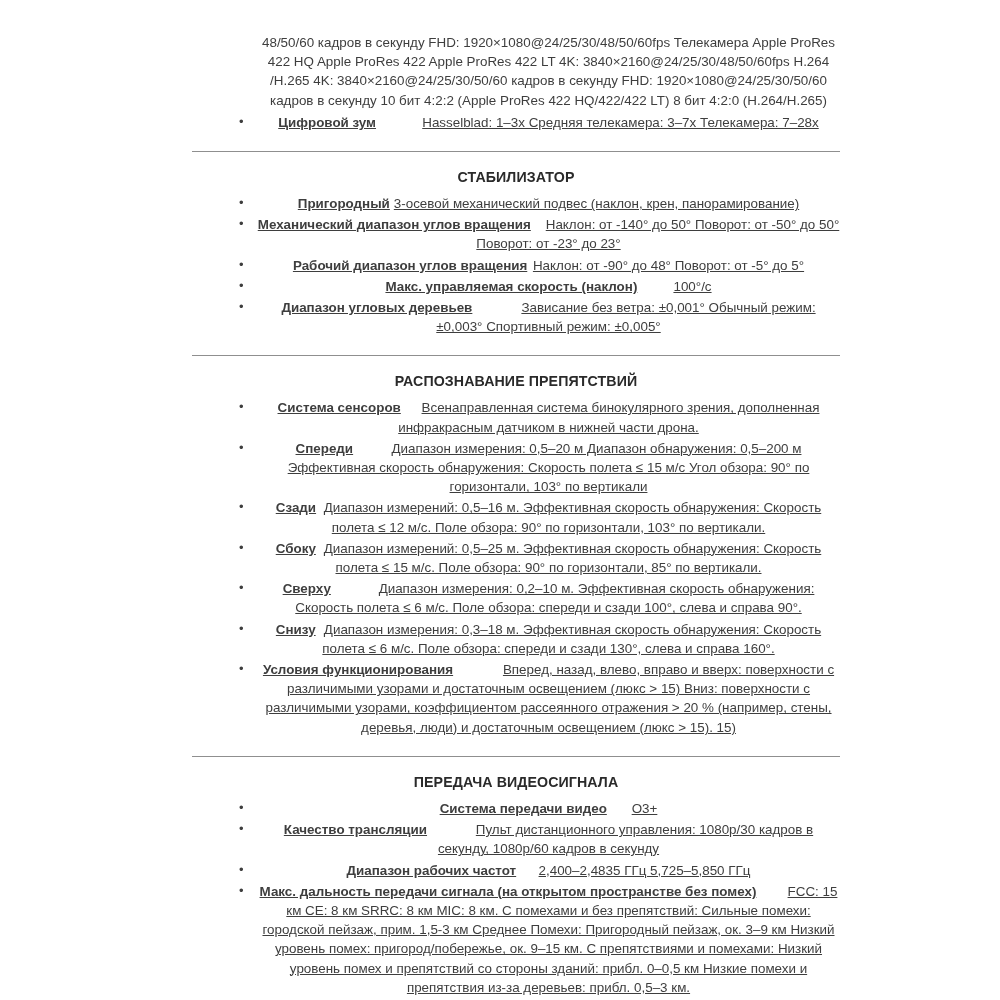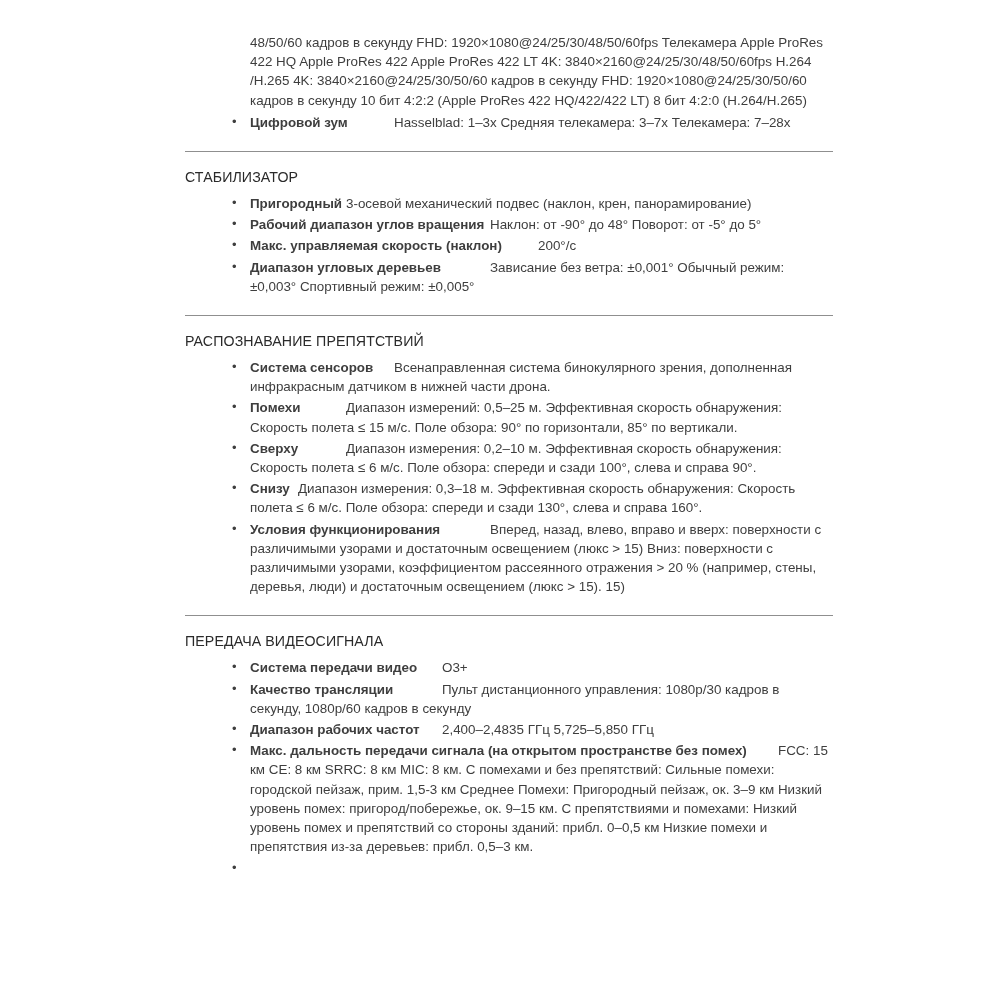--- a/index.html
+++ b/index.html
@@ -12,32 +12,34 @@
     height: 1000px;
     overflow: hidden;
     position: relative;
     font-family: "Liberation Sans", sans-serif;
     font-size: 13.4px;
     line-height: 19.2px;
     color: #3e3e3e;
   }
   .doc {
     position: absolute;
-    left: 185px;
+    left: 192px;
     top: 33px;
     width: 648px;
+    text-align: center;
   }
   
   .cont {
     margin: 0 0 3px 65px;
   }
   ul.specs {
     list-style: none;
     margin: 0;
     padding: 0;
+    text-decoration: underline;
   }
   li.spec {
     position: relative;
     padding-left: 65px;
     margin: 0 0 2px 0;
     tab-size: 48px;
     -moz-tab-size: 48px;
   }
   li.spec::before {
     content: "\2022";
@@ -45,21 +47,21 @@
     left: 47px;
     top: -1px;
     color: #3e3e3e;
     font-size: 13px;
   }
   .lbl { font-weight: 700; }
   .tab { white-space: pre; }
   h2.sec-title {
     font-size: 14.2px;
     line-height: 19px;
-    font-weight: 400;
+    font-weight: 700;
     color: #2a2a2a;
     margin: 0 0 7px 0;
     letter-spacing: 0.1px;
   }
   hr.rule {
     border: none;
     border-top: 1.5px solid #8f8f8f;
     margin: 19px 0 16px 0;
     width: 100%;
   }
@@ -75,33 +77,36 @@
   <ul class="specs">
     <li class="spec"><span class="lbl">Цифровой зум</span><span class="tab">	</span><span class="val">Hasselblad: 1–3x Средняя телекамера: 3–7x Телекамера: 7–28x</span></li>
   </ul>
 
   <hr class="rule">
 
   <section>
     <h2 class="sec-title">СТАБИЛИЗАТОР</h2>
     <ul class="specs">
       <li class="spec"><span class="lbl">Пригородный</span><span class="tab">	</span><span class="val">3-осевой механический подвес (наклон, крен, панорамирование)</span></li>
+      <li class="spec"><span class="lbl">Механический диапазон углов вращения</span><span class="tab">	</span><span class="val">Наклон: от -140° до 50° Поворот: от -50° до 50° Поворот: от -23° до 23°</span></li>
       <li class="spec"><span class="lbl">Рабочий диапазон углов вращения</span><span class="tab">	</span><span class="val">Наклон: от -90° до 48° Поворот: от -5° до 5°</span></li>
-      <li class="spec"><span class="lbl">Макс. управляемая скорость (наклон)</span><span class="tab">	</span><span class="val">200°/с</span></li>
+      <li class="spec"><span class="lbl">Макс. управляемая скорость (наклон)</span><span class="tab">	</span><span class="val">100°/с</span></li>
       <li class="spec"><span class="lbl">Диапазон угловых деревьев</span><span class="tab">	</span><span class="val">Зависание без ветра: ±0,001° Обычный режим: ±0,003° Спортивный режим: ±0,005°</span></li>
     </ul>
   </section>
 
   <hr class="rule">
 
   <section>
     <h2 class="sec-title">РАСПОЗНАВАНИЕ ПРЕПЯТСТВИЙ</h2>
     <ul class="specs">
       <li class="spec"><span class="lbl">Система сенсоров</span><span class="tab">	</span><span class="val">Всенаправленная система бинокулярного зрения, дополненная инфракрасным датчиком в нижней части дрона.</span></li>
-      <li class="spec"><span class="lbl">Помехи</span><span class="tab">	</span><span class="val">Диапазон измерений: 0,5–25 м. Эффективная скорость обнаружения: Скорость полета ≤ 15 м/с. Поле обзора: 90° по горизонтали, 85° по вертикали.</span></li>
+      <li class="spec"><span class="lbl">Спереди</span><span class="tab">	</span><span class="val">Диапазон измерения: 0,5–20 м Диапазон обнаружения: 0,5–200 м Эффективная скорость обнаружения: Скорость полета ≤ 15 м/с Угол обзора: 90° по горизонтали, 103° по вертикали</span></li>
+      <li class="spec"><span class="lbl">Сзади</span><span class="tab">	</span><span class="val">Диапазон измерений: 0,5–16 м. Эффективная скорость обнаружения: Скорость полета ≤ 12 м/с. Поле обзора: 90° по горизонтали, 103° по вертикали.</span></li>
+      <li class="spec"><span class="lbl">Сбоку</span><span class="tab">	</span><span class="val">Диапазон измерений: 0,5–25 м. Эффективная скорость обнаружения: Скорость полета ≤ 15 м/с. Поле обзора: 90° по горизонтали, 85° по вертикали.</span></li>
       <li class="spec"><span class="lbl">Сверху</span><span class="tab">	</span><span class="val">Диапазон измерения: 0,2–10 м. Эффективная скорость обнаружения: Скорость полета ≤ 6 м/с. Поле обзора: спереди и сзади 100°, слева и справа 90°.</span></li>
       <li class="spec"><span class="lbl">Снизу</span><span class="tab">	</span><span class="val">Диапазон измерения: 0,3–18 м. Эффективная скорость обнаружения: Скорость полета ≤ 6 м/с. Поле обзора: спереди и сзади 130°, слева и справа 160°.</span></li>
       <li class="spec"><span class="lbl">Условия функционирования</span><span class="tab">	</span><span class="val">Вперед, назад, влево, вправо и вверх: поверхности с различимыми узорами и достаточным освещением (люкс &gt; 15) Вниз: поверхности с различимыми узорами, коэффициентом рассеянного отражения &gt; 20 % (например, стены, деревья, люди) и достаточным освещением (люкс &gt; 15). 15)</span></li>
     </ul>
   </section>
 
   <hr class="rule">
 
   <section>
     <h2 class="sec-title">ПЕРЕДАЧА ВИДЕОСИГНАЛА</h2>

